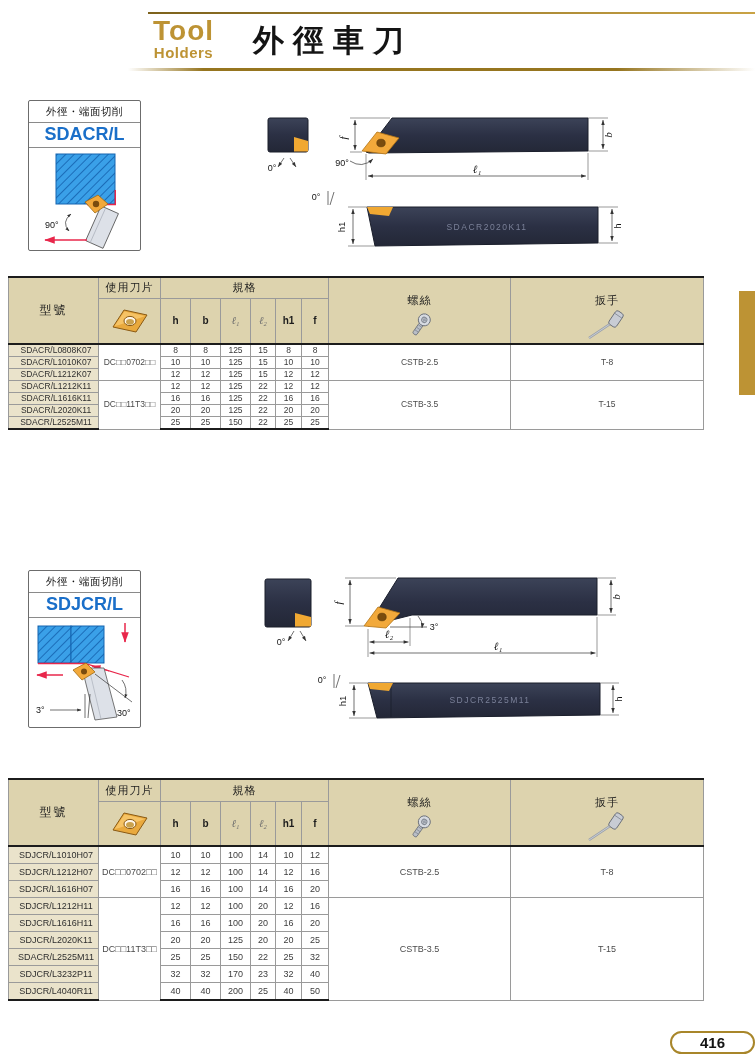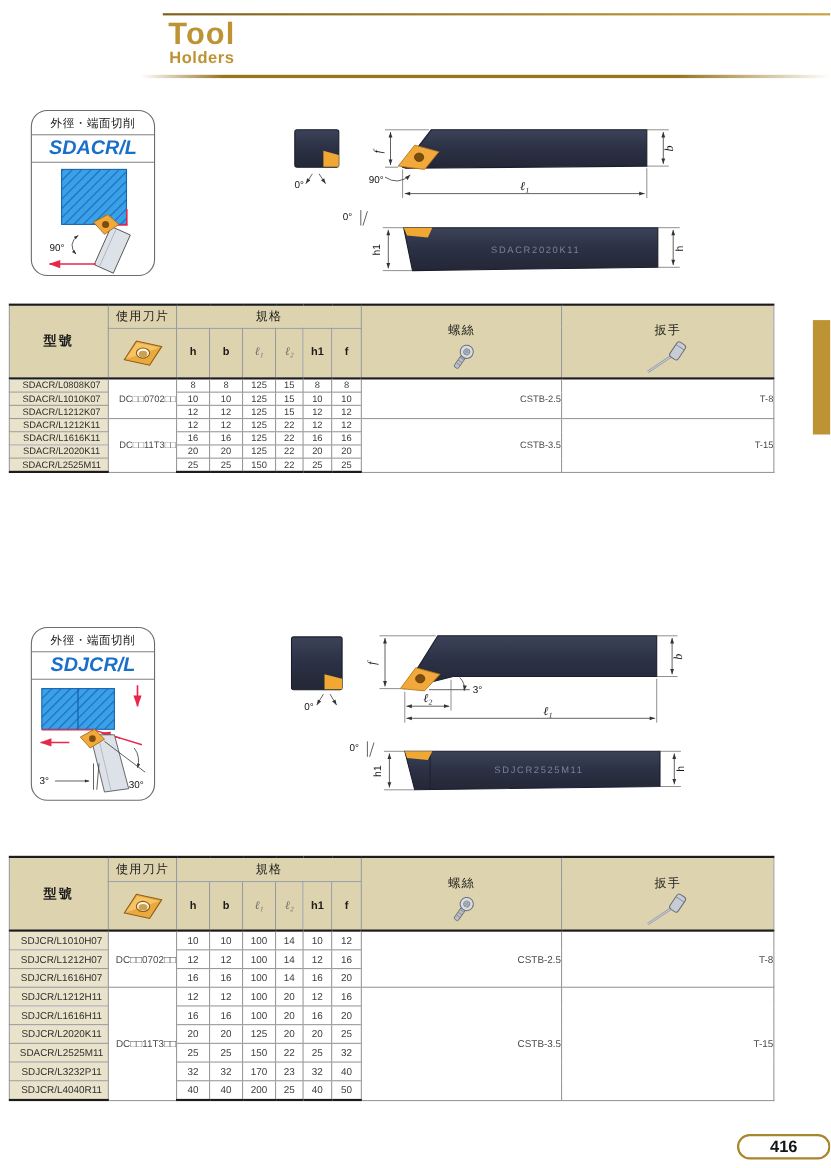--- a/index.html
+++ b/index.html
@@ -12,28 +12,28 @@
               background:linear-gradient(to right,#7d621c,#c9a345); }
   .rule-bottom { position:absolute; left:128px; top:68px; width:627px; height:3px;
               background:linear-gradient(to right, rgba(154,119,34,0), #96751f 12%, #96751f 78%, rgba(154,119,34,0)); }
   .brand { position:absolute; left:153px; top:17px; color:var(--accent-gold,#b5902c); }
   .brand .t1 { font-size:28px; font-weight:bold; letter-spacing:1px; line-height:28px; }
   .brand .t2 { font-size:15px; font-weight:bold; line-height:16px; letter-spacing:.5px;text-align:center; }
   .page-title { position:absolute; left:253px; top:20px; font-size:31px; font-weight:bold;
                 color:#141414; letter-spacing:9px; white-space:nowrap; }
 
   
-  .info-box { position:absolute; left:28px; width:113px; border:1px solid #6c6c6c; border-radius:15px;
+  .info-box { position:absolute; left:28px; width:113px; border:1px solid #6c6c6c; border-radius:2px;
               background:#fff; overflow:hidden; }
   .box1 { top:100px; height:151px; }
   .box2 { top:570px; height:158px; }
   .info-box .sub { font-size:10.5px; text-align:center; padding:4px 0 3px; border-bottom:1px solid #8a8a8a;
                    color:#141414; letter-spacing:.5px; white-space:nowrap; }
   .info-box .name { font-size:18px; font-weight:bold; text-align:center; color:var(--name-blue,#1a6fc9);
-                    padding:1px 0 2px; border-bottom:1px solid #8a8a8a;font-style:italic; }
+                    padding:1px 0 2px; border-bottom:1px solid #8a8a8a; }
   .info-box svg { display:block; }
 
   
   .drawing { position:absolute; left:250px; }
   .dwg1 { top:95px; }
   .dwg2 { top:565px; }
   .ann  { font-family:"Liberation Sans",sans-serif; font-size:9px; fill:#141414; }
   .dim  { font-family:"Liberation Serif",serif; font-style:italic; font-size:11px; fill:#141414; }
   .dim2 { font-family:"Liberation Sans",sans-serif; font-size:9.5px; fill:#141414; }
   .mark { font-family:"Liberation Sans",sans-serif; font-size:8.5px; fill:#7a8098; letter-spacing:1.5px; }
@@ -46,55 +46,56 @@
   table.spec-table { border-collapse:collapse; width:695px; table-layout:fixed; }
   .spec-table th, .spec-table td { border:1px solid #9a9a9a; font-weight:normal;
        vertical-align:middle; text-align:center; padding:0; overflow:hidden; white-space:nowrap; }
   .spec-table thead th { background:var(--table-header-tan,#ddd3ae); color:#1c1c1c;
        border-top-color:#1c1c1c; }
   .spec-table thead tr:first-child th { border-top:2.5px solid #1c1c1c;margin-left:32px; }
   .spec-table thead tr:last-child th,
   .spec-table thead th[rowspan] { border-bottom:2px solid #1c1c1c; }
   .spec-table tbody tr:last-child td { border-bottom:2.5px solid #1c1c1c; }
   .spec-table tr.group-start td { border-top:1.8px solid #3a3a3a; }
-  th.model-h { font-size:12px; letter-spacing:2px; font-weight:bold; }
+  th.model-h { font-size:12px; letter-spacing:2px; font-weight:normal; }
   th.insert-h { font-size:11px; letter-spacing:1px; height:18px; }
   th.spec-h { font-size:11px; letter-spacing:1px; }
   th.screw-h, th.wrench-h { vertical-align:top; }
   th.screw-h .lbl, th.wrench-h .lbl { font-size:11px; letter-spacing:1px; padding-top:15px; }
   th.screw-h svg, th.wrench-h svg { display:block; margin:1px auto 0; }
   th.icon-h svg { display:block; margin:2px auto; }
   th.spec-col { font-size:10px; font-weight:bold; }
   th.spec-col.ell { font-family:"Liberation Serif",serif; font-style:italic; font-weight:normal;
                     color:#6e6e6e; font-size:10.5px; }
   .t1 th.spec-col, .t1 th.icon-h { height:39px; }
   .t2 th.spec-col, .t2 th.icon-h { height:35px; }
   td.model { background:var(--model-cell-beige,#eae3cb); text-align:center; padding-left:5px; color:#2e2e2e; }
   td.num, td.insert, td.screw, td.wrench { background:#fff; color:#3c3c3c; }
   .t1 tbody td { height:12px; font-size:8.5px; line-height:11px; }
   .t2 tbody td { height:17px; font-size:9px;  line-height:16px; }
-  td.insert, td.screw, td.wrench { font-size:9px; color:#4a4a4a;text-align:right; }
+  td.insert, td.screw, td.wrench { font-size:9px; color:#4a4a4a; }
 
   
   .side-tab { position:absolute; right:0; top:291px; width:16px; height:104px;
               background:var(--accent-gold,#bd9334); }
   .page-badge { position:absolute; top:1031px; left:670px; width:85px; height:23px;
                 border:2px solid #a8862a; border-radius:12px; background:#fff;
                 font-size:15px; font-weight:bold; color:#141414; text-align:center; line-height:19px; }
 </style>
 </head>
 <body>
 
 <div class="page">
 
   <div class="rule-top"></div>
   <div class="brand">
     <div class="t1">Tool</div>
     <div class="t2">Holders</div>
   </div>
+  <div class="page-title">外徑車刀</div>
   <div class="rule-bottom"></div>
 
   <div class="info-box box1">
     <div class="sub">外徑・端面切削</div>
     <div class="name">SDACR/L</div>
     <svg width="111" height="102" viewBox="0 0 111 102">
       <defs>
         <pattern id="hb1" width="6" height="6" patternUnits="userSpaceOnUse" patternTransform="rotate(45)">
           <rect width="6" height="6" fill="#3aa0e8"></rect>
           <line x1="0" y1="0" x2="0" y2="6" stroke="#1b6cb8" stroke-width="2"></line>

